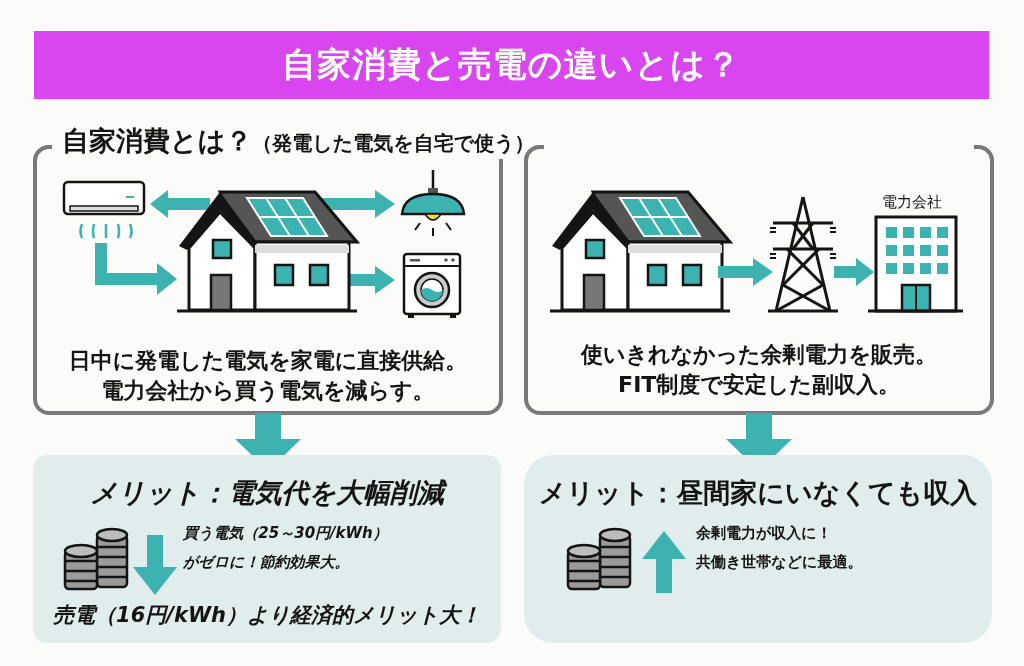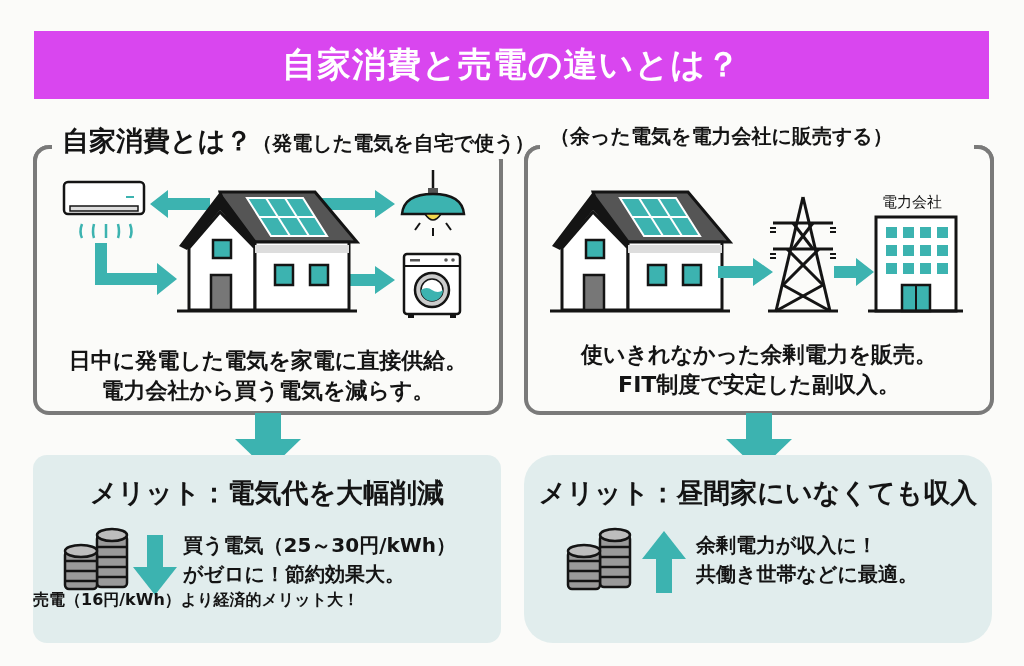--- a/index.html
+++ b/index.html
@@ -39,30 +39,30 @@
     position: absolute; width: 470px; text-align: center; font-size: 22px; font-weight: bold;
     line-height: 30px; top: 340px;
   }
 
   .down-arrow { position: absolute; top: 413px; }
 
   .merit-box {
     position: absolute; top: 455px; width: 468px; height: 188px;
     background: #e1eded; border-radius: 14px;
   }
-  .merit-left { left: 33px; }
+  .merit-left { left: 33px; font-style: italic; }
   .merit-right { left: 524px; border-radius: 29px; }
   .merit-title {
     position: absolute; top: 20px; width: 100%; text-align: center; font-size: 27px; font-weight: bold;
   }
   .merit-body {
-    position: absolute; top: 76px; left: 150px; font-size: 20px; font-weight: bold; line-height: 29px;
+    position: absolute; top: 64px; left: 150px; font-size: 15px; font-weight: bold; line-height: 29px;
   }
   .merit-foot {
-    position: absolute; top: 135px; width: 100%; text-align: left; font-size: 16px; font-weight: bold;
+    position: absolute; top: 146px; width: 100%; text-align: center; font-size: 21px; font-weight: bold;
   }
   svg { position: absolute; overflow: visible; }
 </style>
 </head>
 <body>
 
 <div class="title-bar">
   <span>自家消費と売電の違いとは？</span>
 </div>
 
@@ -171,21 +171,20 @@
     <div>買う電気（25～30円/kWh）</div>
     <div>がゼロに！節約効果大。</div>
   </div>
   <div class="merit-foot">売電（16円/kWh）より経済的メリット大！</div>
 </div>
 
 <div class="panel panel-right"></div>
 <div class="corner tl" style="left:524px; top:145px;"></div>
 <div class="corner tr" style="left:974px; top:145px;"></div>
 <div class="panel-heading" style="left:540px;">
-  <span class="sub">（余った電気を電力会社に販売する）</span>
 </div>
 
 <svg style="left:548px; top:190px;" width="185" height="122" viewBox="0 0 185 122">
   <polygon points="45,2 140,2 182,52 60,52" fill="#555" stroke="#141414" stroke-width="3"></polygon>
   <polygon points="72,8 128,8 152,46 96,46" fill="#3cb3b0" stroke="#fff" stroke-width="2"></polygon>
   <line x1="84" y1="27" x2="140" y2="27" stroke="#fff" stroke-width="2"></line>
   <line x1="91" y1="8" x2="115" y2="46" stroke="#fff" stroke-width="2"></line>
   <line x1="110" y1="8" x2="134" y2="46" stroke="#fff" stroke-width="2"></line>
   <polygon points="45,2 4,56 12,60 45,20 82,60 82,52" fill="#141414"></polygon>
   <polygon points="14,58 45,22 80,58 80,120 14,120" fill="#fff" stroke="#141414" stroke-width="3"></polygon>

